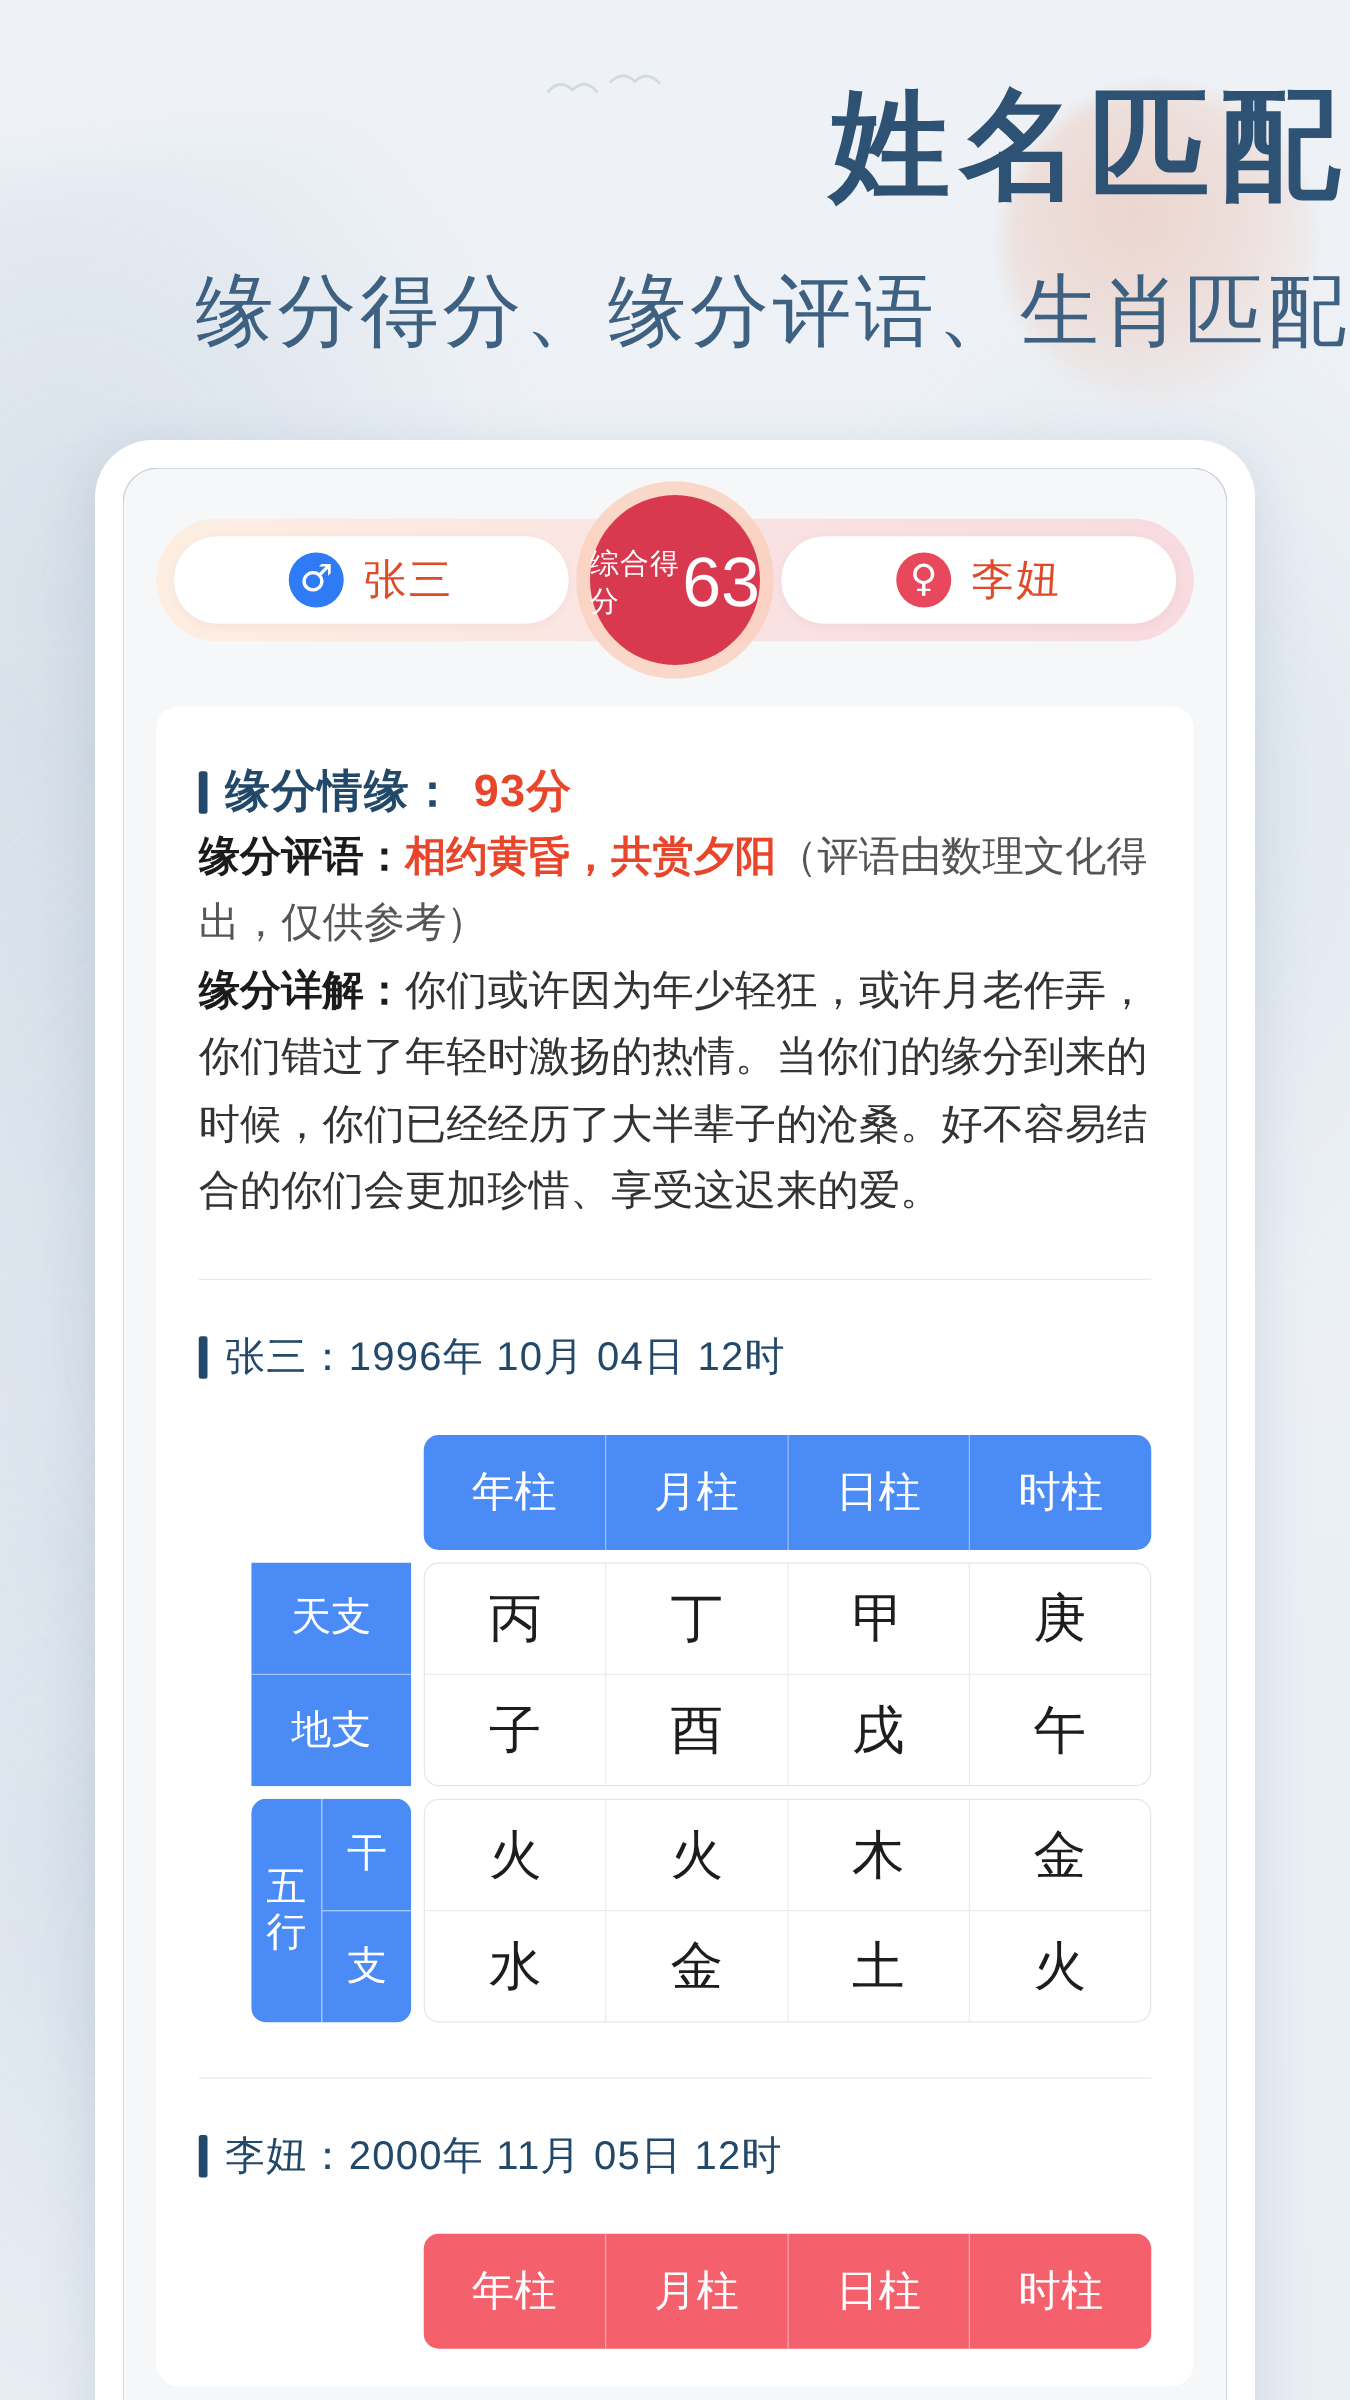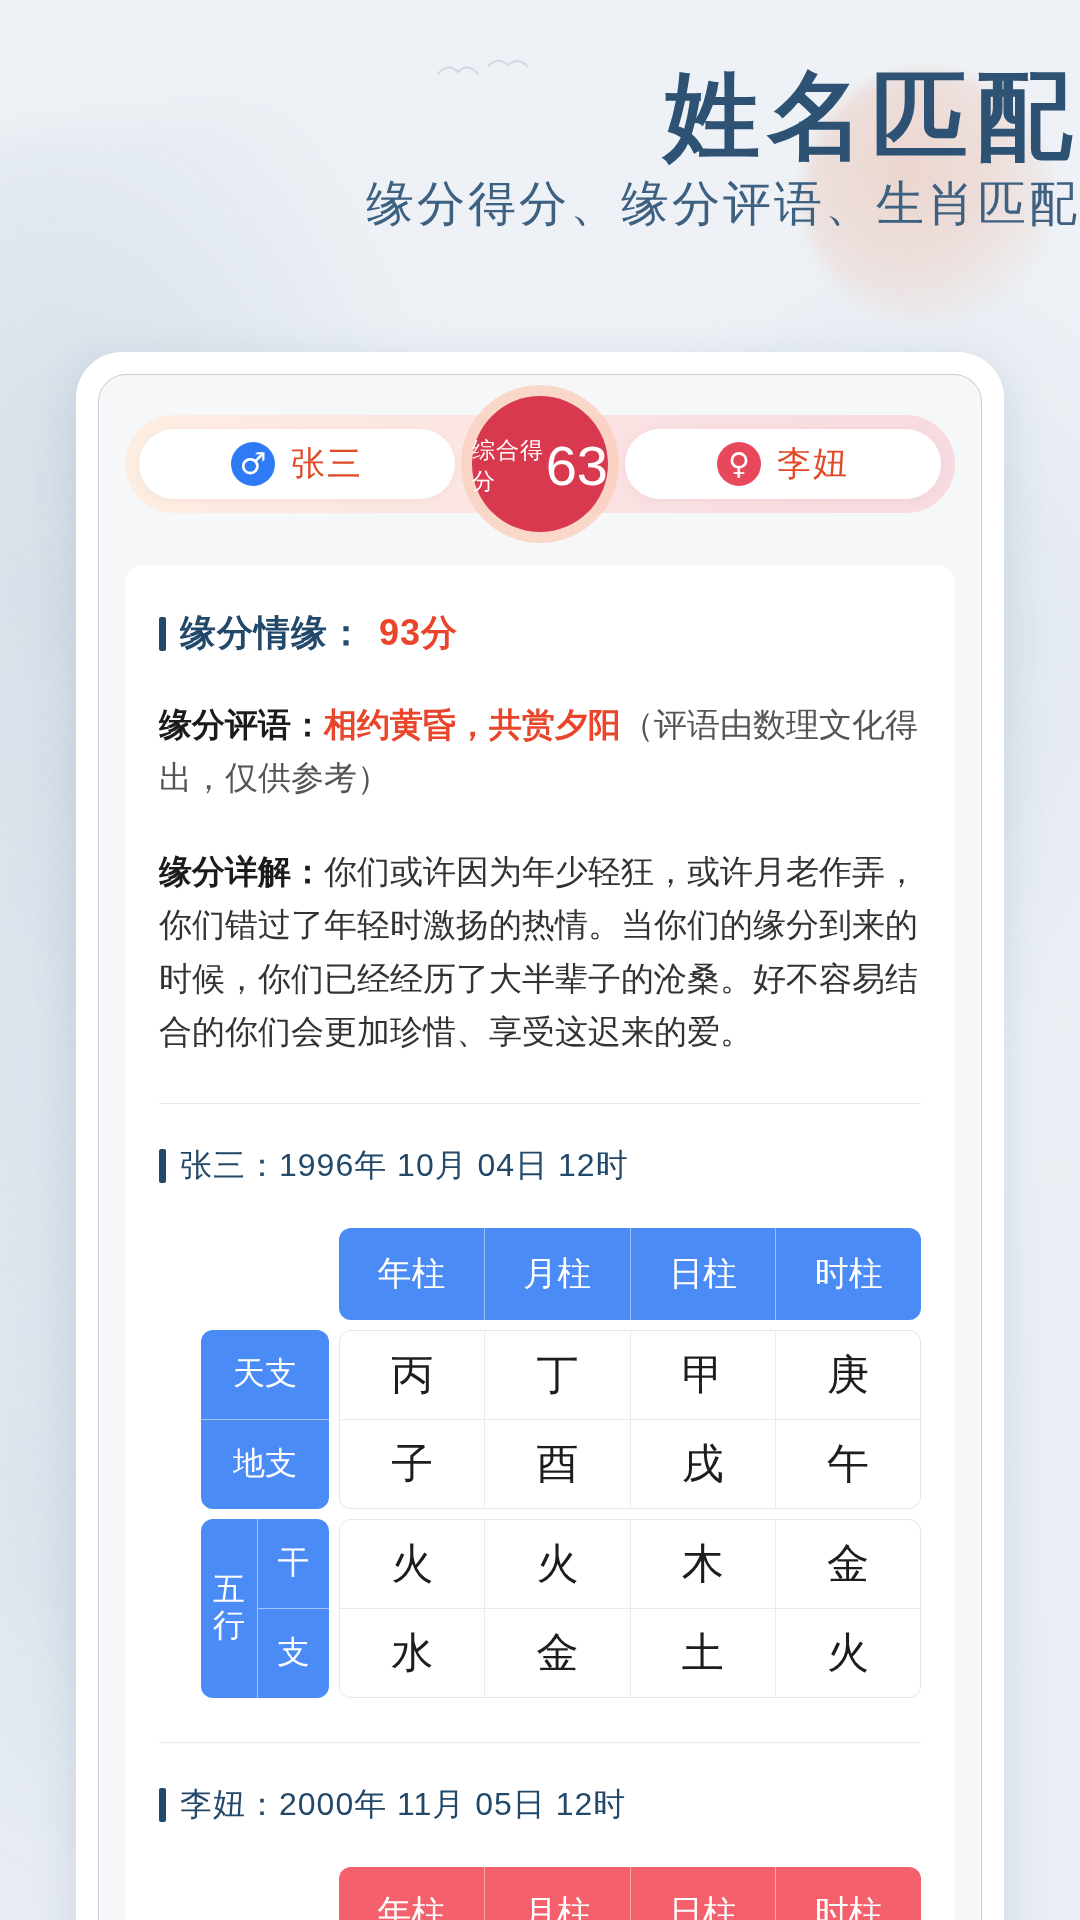--- a/index.html
+++ b/index.html
@@ -53,23 +53,24 @@
     font-family:"Liberation Serif","DejaVu Serif",serif;
     font-size:96px;
     font-weight:700;
     color:#2d5273;
     letter-spacing:8px;
     padding-top:62px;
     line-height:1.15;
   }
   .page-subtitle {
     font-family:"Liberation Serif","DejaVu Serif",serif;
-    font-size:48px;
+    font-size:63px;
     color:#3e6182;
     letter-spacing:3px;
+    margin-top:34px;
   }
 
   
   .phone {
     position:absolute;
     left:76px; top:352px;
     width:928px; height:1620px;
     background:#ffffff;
     border-radius:46px 46px 0 0;
     box-shadow:0 10px 44px rgba(70,100,130,.16);
@@ -144,21 +145,21 @@
     font-size:36px; color:#22486a; font-weight:700;
     letter-spacing:1px;
   }
   .head-line::before {
     content:""; display:block;
     width:7px; height:34px; border-radius:2px;
     background:#22486a;
   }
   .head-line .val { color:#e8452a; font-weight:700; }
 
-  .para { font-size:33px; line-height:1.62; color:#333; margin-top:40px; }
+  .para { font-size:33px; line-height:1.62; color:#333; }
   .para .lbl { font-weight:700; color:#1b1b1b; }
   .para .hl  { color:#e8452a; font-weight:700; }
   .para .note { color:#555; }
 
   .divider { height:1px; background:#e8eaee; margin:44px 0 40px 0; }
 
   .name-head {
     display:flex; align-items:center; gap:14px;
     font-size:32px; color:#22486a; letter-spacing:1px;
     font-weight:400;
@@ -188,21 +189,21 @@
     font-size:34px; color:#fff;
     border-right:1px solid rgba(255,255,255,.45);
   }
   .pillar-head .cell:last-child { border-right:none; }
   .pillar-head.blue  { background:#4b8bf5; }
   .pillar-head.red   { background:#f4606c; }
 
   .side-label {
     width:128px; flex:0 0 128px;
     display:flex; flex-direction:column;
-    border-radius:12px; overflow:hidden;
+    border-radius:0; overflow:hidden;
   }
   .side-label .sl {
     flex:1;
     display:flex; align-items:center; justify-content:center;
     font-size:32px; color:#fff;
     border-bottom:1px solid rgba(255,255,255,.5);
   }
   .side-label .sl:last-child { border-bottom:none; }
   .side-label.blue .sl { background:#4b8bf5; }
 

